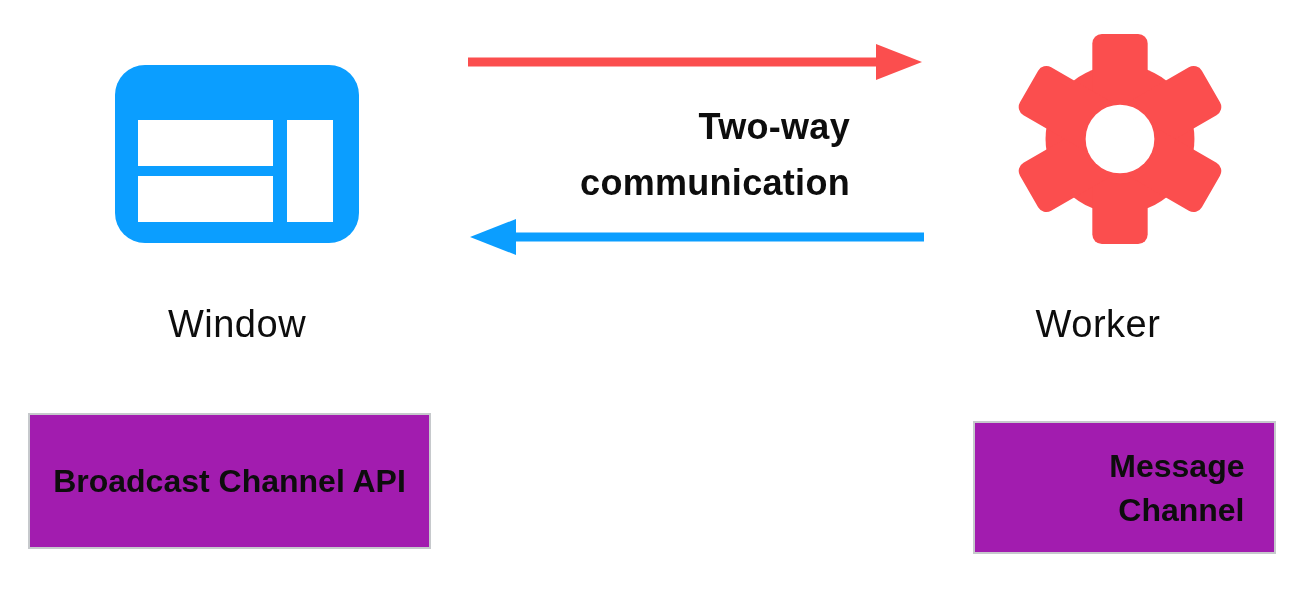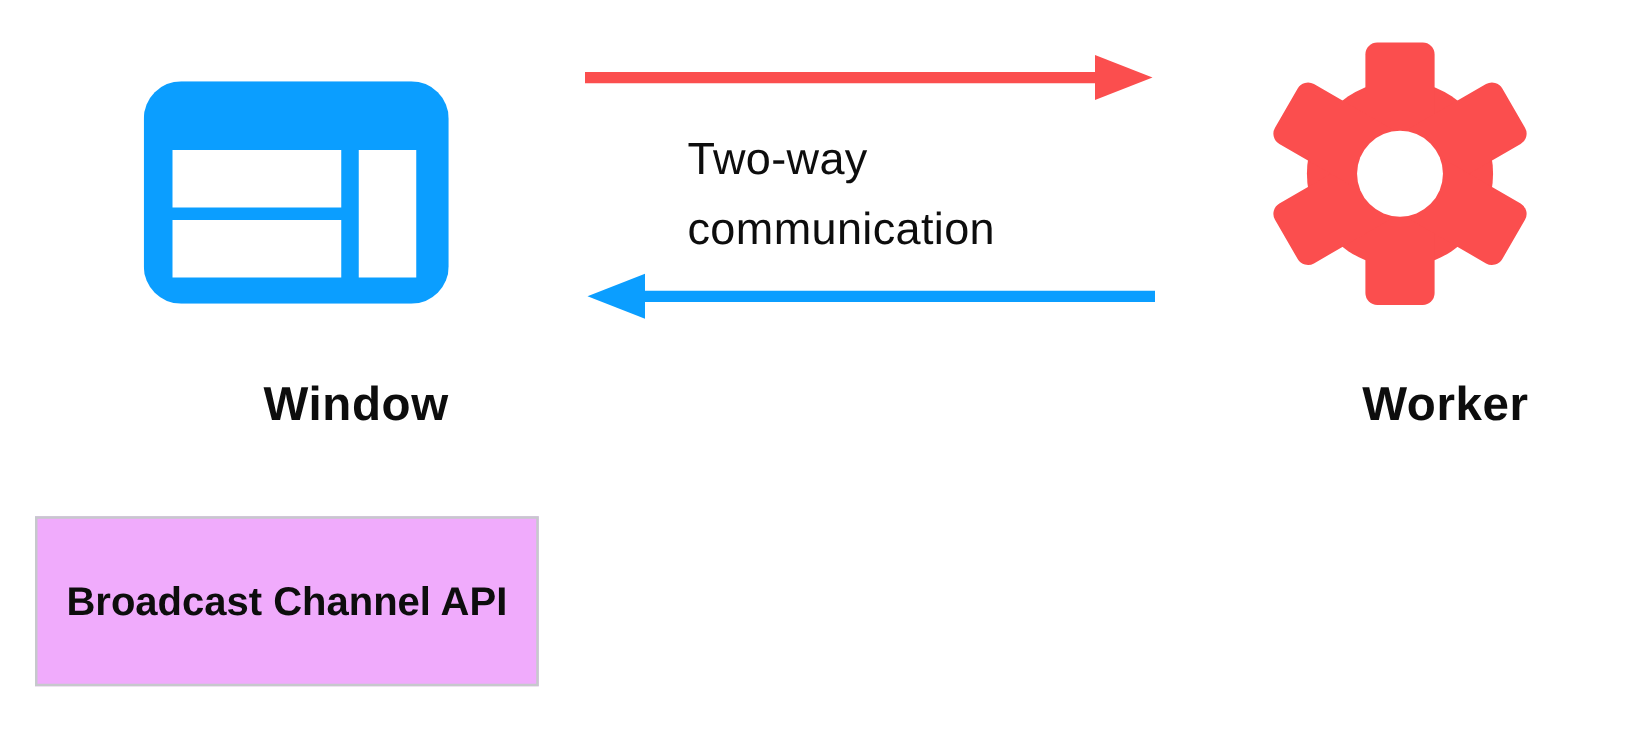--- a/index.html
+++ b/index.html
@@ -13,43 +13,43 @@
   }
   .abs { position: absolute; }
 
   
   .window-icon { left: 115px; top: 65px; width: 244px; height: 178px; }
   .gear-icon   { left: 1015px; top: 33px; width: 210px; height: 212px; }
 
   
   .node-label {
     font-size: 38px;
-    font-weight: bold;
-    text-align: right;
+    font-weight: normal;
+    text-align: center;
     letter-spacing: 0.5px;
   }
   .window-label { left: 115px; top: 303px; width: 244px; }
   .worker-label { left: 973px; top: 303px; width: 250px; }
 
   
   .arrow-top    { left: 466px; top: 42px;  width: 458px; height: 40px; }
   .arrow-bottom { left: 468px; top: 217px; width: 458px; height: 40px; }
 
   
   .comm-label {
     left: 550px; top: 99px; width: 300px;
-    font-size: 36px; font-weight: normal;
-    line-height: 56px; text-align: left;
+    font-size: 36px; font-weight: bold;
+    line-height: 56px; text-align: right;
     letter-spacing: 0.3px;
   }
 
   
   .api-box {
     border: 2px solid #c6c9cc;
-    background: #f0abfc;
+    background: #a21caf;
     display: flex;
     align-items: center;
     justify-content: center;
     text-align: right;
     font-size: 32px;
     font-weight: bold;
     line-height: 44px;
   }
   .box-1 { left: 28px;  top: 413px; width: 399px; height: 132px; }
   .box-2 { left: 488px; top: 413px; width: 398px; height: 132px; }
@@ -90,14 +90,17 @@
     <line x1="44" y1="20" x2="456" y2="20" stroke-width="9" stroke="#0B9EFF"></line>
     <polygon points="48,2 2,20 48,38" fill="#0B9EFF"></polygon>
   </svg>
 
   <div class="abs node-label window-label">Window</div>
   <div class="abs node-label worker-label">Worker</div>
 
   <div class="abs api-box box-1">
     <span class="api-box-label">Broadcast Channel API</span>
   </div>
+  <div class="abs api-box box-3">
+    <span class="api-box-label">Message Channel</span>
+  </div>
 
 </div>
 
 </body></html>

